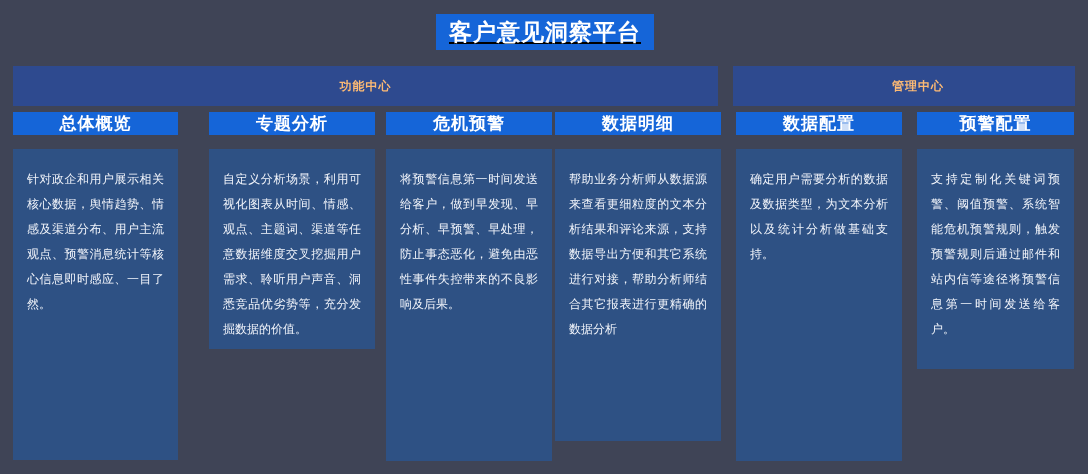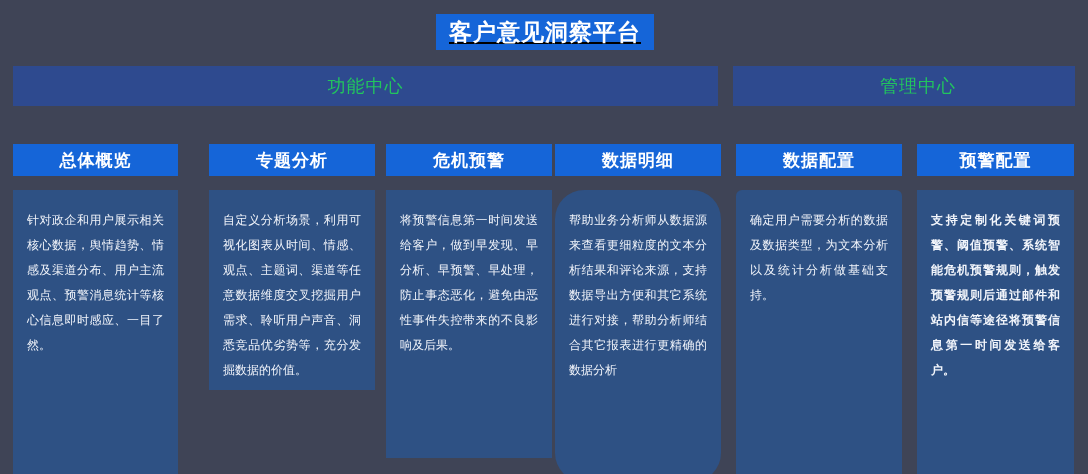--- a/index.html
+++ b/index.html
@@ -54,49 +54,48 @@
   .section-header {
     position: absolute;
     top: 0;
     height: 40px;
     background: #2e4a8f;
     display: flex;
     align-items: center;
     justify-content: center;
   }
   .section-header .section-text {
-    color: #22c55e;
-    font-size: 18px;
-    font-weight: normal;
+    color: #fdba74;
+    font-size: 12px;
+    font-weight: bold;
     letter-spacing: 1px;
     line-height: 1;
     white-space: nowrap;
   }
   .section-header.func { left: 0px;   width: 705px; }
   .section-header.mgmt { left: 720px; width: 314px; padding-left: 28px; }
 
   
   .columns {
     position: absolute;
     left: 13px;
     top: 112px;
     width: 1061px;
     height: 350px;
   }
   .col {
     position: absolute;
     top: 0;
   }
   .col-tab {
-    height: 32px;
+    height: 23px;
     background: #1565d8;
     display: flex;
     align-items: center;
     justify-content: center;
-    margin-top: 32px;
   }
   .col-tab .tab-text {
     color: #ffffff;
     font-size: 17px;
     font-weight: bold;
     letter-spacing: 1px;
     line-height: 1;
     white-space: nowrap;
   }
   .col-body {
@@ -115,27 +114,27 @@
     text-justify: inter-ideograph;
     word-break: break-all;
   }
 
   
   .col.c1 { left: 0px;   width: 165px; }
   .col.c1 .col-body { height: 311px; }
   .col.c2 { left: 184px; width: 166px; padding-left: 12px; }
   .col.c2 .col-body { height: 200px; }
   .col.c3 { left: 361px; width: 166px; padding-left: 12px; }
-  .col.c3 .col-body { height: 268px; }
+  .col.c3 .col-body { height: 312px; }
   .col.c4 { left: 542px; width: 166px; }
-  .col.c4 .col-body { height: 292px; border-radius: 29px; }
+  .col.c4 .col-body { height: 292px; }
   .col.c5 { left: 723px; width: 166px; }
-  .col.c5 .col-body { height: 312px; border-radius: 6px; }
+  .col.c5 .col-body { height: 312px; }
   .col.c6 { left: 904px; width: 157px; }
-  .col.c6 .col-body { height: 312px; font-weight: bold; }
+  .col.c6 .col-body { height: 220px; }
 </style>
 </head>
 <body>
 
 <div id="page">
 
   <div class="title-bar">
     <span class="title-text">客户意见洞察平台</span>
   </div>
 

